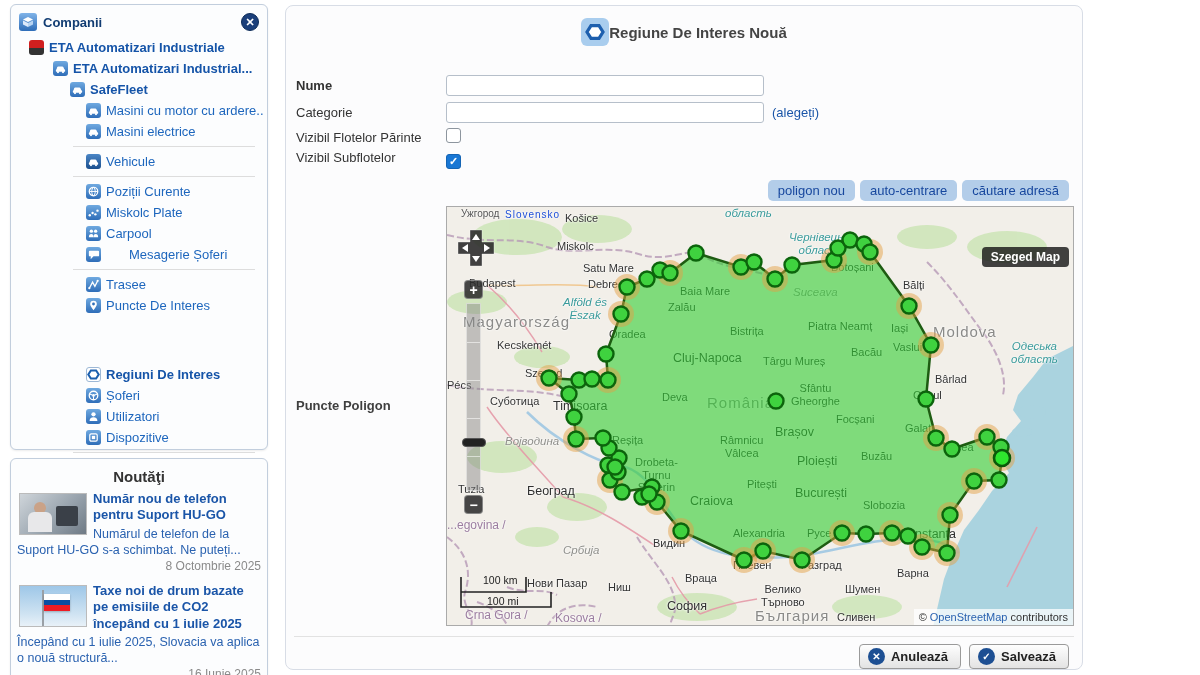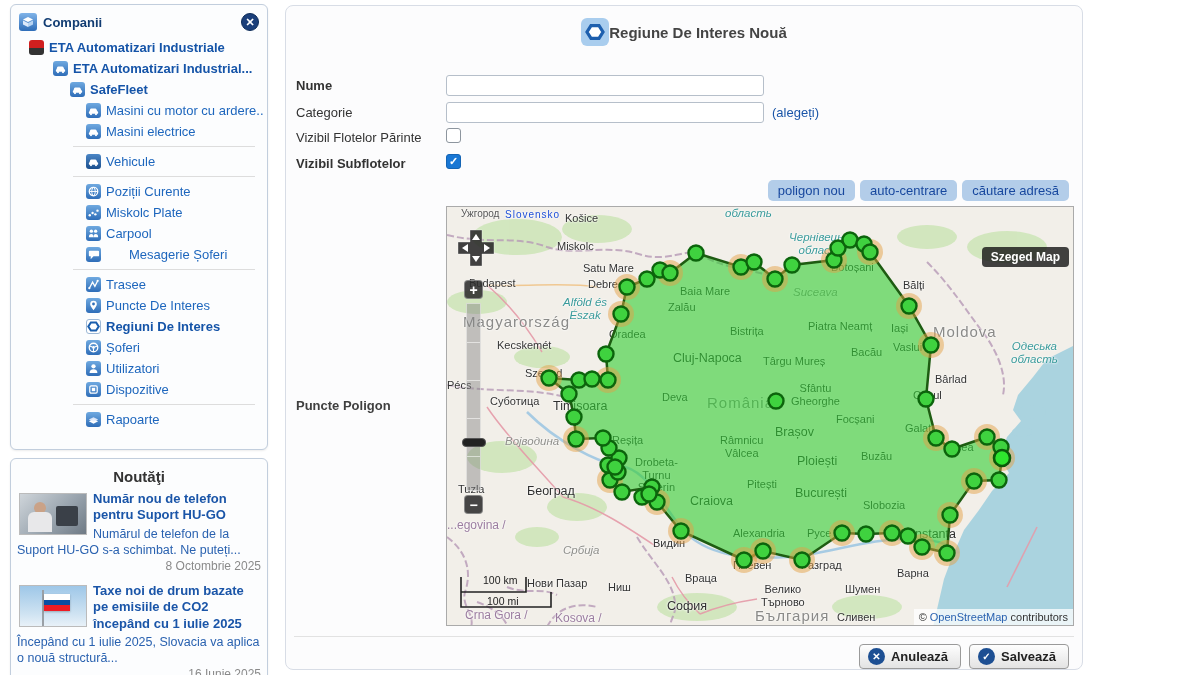--- a/index.html
+++ b/index.html
@@ -234,21 +234,21 @@
       </div>
       <div class="tree-item" style="padding-left: 71px;">
         <span class="tico ico-poi">
           <svg viewBox="0 0 14 14">
             <path d="M7 1.8 a3.6 3.6 0 0 1 3.6 3.6 q0 2.2 -3.6 6.8 q-3.6 -4.6 -3.6 -6.8 A3.6 3.6 0 0 1 7 1.8" fill="#fff"></path>
             <circle cx="7" cy="5.4" r="1.5" fill="#2e6db8"></circle>
           </svg>
         </span>
         <span>Puncte De Interes</span>
       </div>
-      <div class="tree-item bold" style="padding-left: 71px;">
+      <div class="tree-item bold" style="padding-left: 71px; margin-top: 48px;">
         <span class="tico ico-region">
           <svg viewBox="0 0 14 14">
             <path d="M4.2 2.6 h5.6 l2.8 4.4 -2.8 4.4 h-5.6 L1.4 7 Z" fill="none" stroke="#1b5fae" stroke-width="2.2"></path>
           </svg>
         </span>
         <span>Regiuni De Interes</span>
       </div>
       <div class="tree-item" style="padding-left: 71px;">
         <span class="tico ico-wheel">
           <svg viewBox="0 0 14 14">
@@ -332,21 +332,21 @@
   <label class="frm-label" style="top:72px;font-weight:bold;">Nume</label>
   <input class="frm-input" style="top: 69px;" value="">
 
   <label class="frm-label" style="top:99px;">Categorie</label>
   <input class="frm-input" style="top: 96px;" value="">
   <span class="link" style="position:absolute;left:486px;top:99px;">(alegeți)</span>
 
   <label class="frm-label" style="top:124px;">Vizibil Flotelor Părinte</label>
   <span class="cb" style="top:122px;"></span>
 
-  <label class="frm-label" style="top:150px;font-weight:bold;">Vizibil Subflotelor</label>
+  <label class="frm-label" style="top:144px;">Vizibil Subflotelor</label>
   <span class="cb checked" style="top:148px;">✓</span>
 
   <div id="pill-row">
       <button class="pill">poligon nou</button>
       <button class="pill">auto-centrare</button>
       <button class="pill">căutare adresă</button>
     </div>
 
   <div id="puncte-label">Puncte Poligon</div>
 

